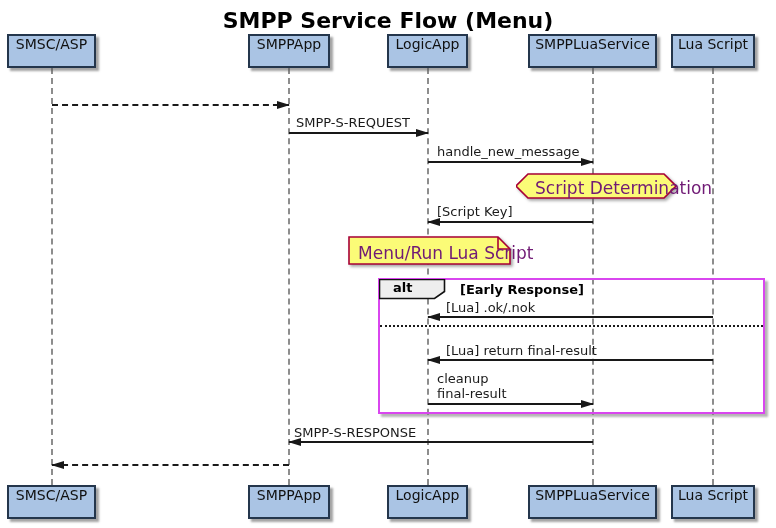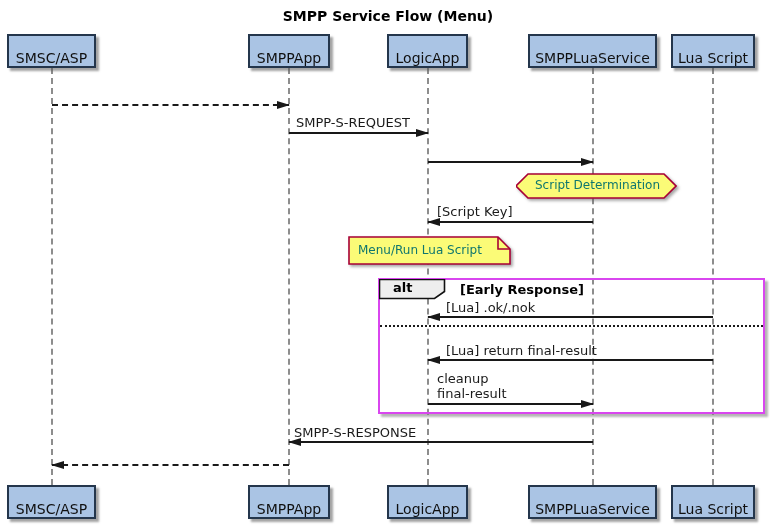--- a/index.html
+++ b/index.html
@@ -2,44 +2,44 @@
 <html><head>
 <meta charset="utf-8">
 <style>
   html,body{margin:0;padding:0;background:#ffffff;}
   #canvas{
     position:relative;width:776px;height:528px;background:#ffffff;overflow:hidden;
     font-family:"DejaVu Sans","Liberation Sans",sans-serif;color:#181818;
   }
   .title{
     position:absolute;left:0;right:0;top:8px;text-align:center;
-    font-size:14px;font-weight:bold;color:#000;
+    font-size:22px;font-weight:bold;color:#000;
   }
   .lifeline{
     position:absolute;width:0;border-left:2px dashed #8d8d8d;top:68px;height:417px;
   }
   .pbox{
     position:absolute;height:30px;background:#aac4e4;border:2px solid #24364c;
     box-shadow:3px 3px 2px rgba(90,90,90,.55);
-    display:flex;align-items:flex-end;justify-content:center;
+    display:flex;align-items:flex-start;justify-content:center;
     font-size:14px;color:#101010;white-space:nowrap;
   }
   .mlabel{
     position:absolute;font-size:13px;color:#1a1a1a;white-space:nowrap;line-height:14px;
   }
   .mline{position:absolute;height:0;border-top:2px solid #181818;}
   .mline.dashed{border-top:2px dashed #1a1a1a;}
   .head{position:absolute;width:0;height:0;top:-5px;
     border-top:4.5px solid transparent;border-bottom:4.5px solid transparent;}
   .head.right{right:-1px;border-left:13px solid #181818;}
   .head.left{left:-1px;border-right:13px solid #181818;}
   .notewrap{position:absolute;}
   .notewrap svg{display:block;filter:drop-shadow(2.5px 2.5px 1.5px rgba(90,90,90,.55));}
   .notetext{
-    position:absolute;font-size:12px;color:#0f766e;white-space:nowrap;
+    position:absolute;font-size:17px;color:#701a75;white-space:nowrap;
   }
   .altframe{
     position:absolute;border:2px solid #d946ef;background:transparent;
     box-shadow:3px 3px 2px rgba(90,90,90,.45);
   }
   .alttab{position:absolute;left:-1px;top:-1px;}
   .alttab svg{display:block;}
   .alttab .op{
     position:absolute;left:14px;top:1px;font-size:13px;font-weight:bold;color:#000;
   }
@@ -121,20 +121,21 @@
 
   <div class="mline dashed" style="left:52px;top:104px;width:237px">
       <i class="head right"></i>
     </div>
 
   <div class="mlabel" style="left:296px;top:116px">SMPP-S-REQUEST</div>
   <div class="mline" style="left:289px;top:132px;width:139px">
       <i class="head right"></i>
     </div>
 
+  <div class="mlabel" style="left:437px;top:145px">handle_new_message</div>
   <div class="mline" style="left:428px;top:161px;width:165px">
       <i class="head right"></i>
     </div>
 
   <div class="mlabel" style="left:437px;top:205px">[Script Key]</div>
   <div class="mline" style="left:428px;top:221px;width:165px">
       <i class="head left"></i>
     </div>
 
   <div class="mlabel" style="left:446px;top:301px">[Lua] .ok/.nok</div>

